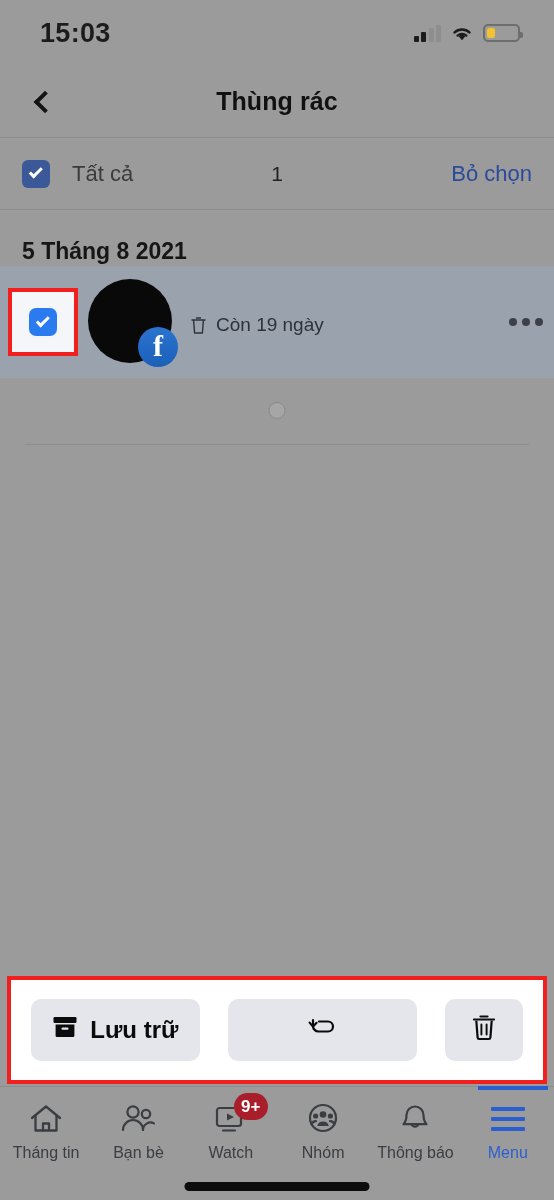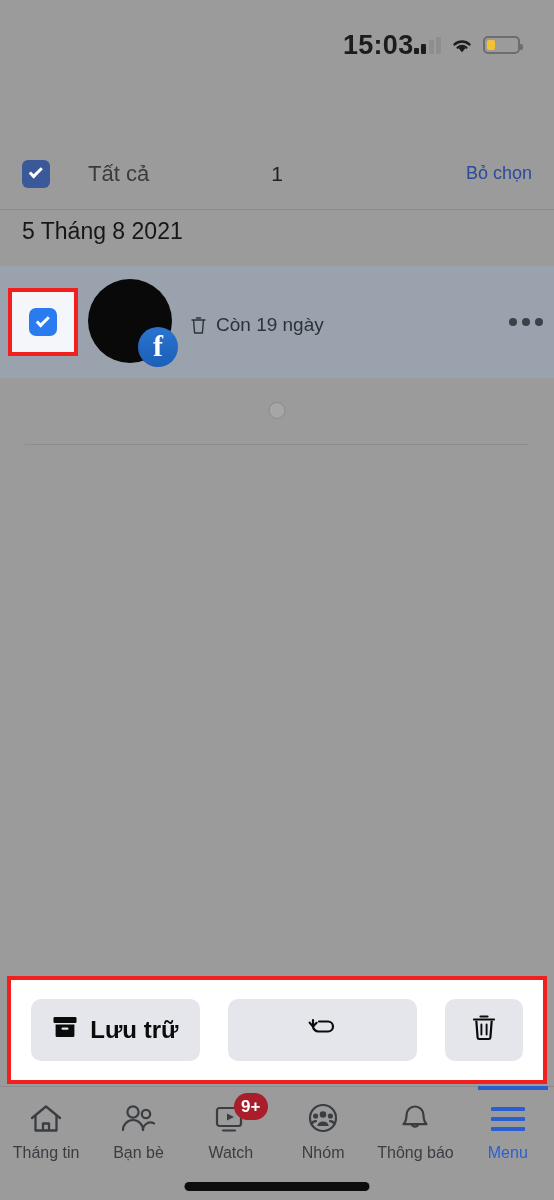--- a/index.html
+++ b/index.html
@@ -11,23 +11,22 @@
   }
   .phone {
     position: relative;
     width: 554px; height: 1200px;
     background: #9b9b9b;
   }
 
   
   .statusbar {
     position: absolute; top: 0; left: 0; right: 0; height: 66px;
-    display: flex; align-items: center; justify-content: flex-end;
+    display: flex; align-items: center; justify-content: space-between;
     padding: 0 34px 0 40px;
-    margin-top: 12px;
   }
   .clock {
     font-size: 27px; font-weight: 600; color: #1c1c1e;
     letter-spacing: 0.3px;
   }
   .status-right { display: flex; align-items: center; gap: 9px; }
   .sig { display: flex; align-items: flex-end; gap: 2.5px; height: 17px; }
   .sig i { width: 5px; background: #8e8e8e; border-radius: 1px; display: block; }
   .sig i.on { background: #1c1c1e; }
   .sig i:nth-child(1) { height: 6px; }
@@ -75,34 +74,34 @@
     width: 28px; height: 28px; border-radius: 6px; background: #3b5998;
     display: flex; align-items: center; justify-content: center; flex: none;
   }
   .cb.bright { background: #2a7bf0; border-radius: 7px; }
   .cb-tick {
     width: 13px; height: 7px;
     border-left: 3.4px solid #fff; border-bottom: 3.4px solid #fff;
     transform: rotate(-45deg) translate(1px, -2px);
   }
   .sel-all-label {
-    margin-left: 38px; font-size: 22px; color: #3b3b3b;
+    margin-left: 22px; font-size: 22px; color: #3b3b3b;
   }
   .sel-count {
     position: absolute; left: 0; right: 0; text-align: center;
     font-size: 21px; color: #222; pointer-events: none;
   }
   .deselect {
-    margin-left: auto; font-size: 18px; color: #2b4a9b; position: relative; z-index: 2;
+    margin-left: auto; font-size: 22px; color: #2b4a9b; position: relative; z-index: 2;
   }
 
   
   .date-head {
-    position: absolute; top: 218px; left: 22px;
-    font-size: 23px; font-weight: 400; color: #161616;
+    position: absolute; top: 238px; left: 22px;
+    font-size: 23px; font-weight: 700; color: #161616;
   }
 
   
   .row {
     position: absolute; top: 266px; left: 0; right: 0; height: 112px;
     background: #9aa2ad;
     display: flex; align-items: center;
   }
   .row-cb-wrap {
     width: 88px; flex: none; display: flex; align-items: center; justify-content: center;
@@ -223,20 +222,26 @@
           <path d="M4.6 8.4 A11 11 0 0 1 19.4 8.4" stroke="#1c1c1e" stroke-width="2.6" fill="none" stroke-linecap="round"></path>
           <path d="M7.6 11.6 A7 7 0 0 1 16.4 11.6" stroke="#1c1c1e" stroke-width="2.4" fill="none" stroke-linecap="round"></path>
         </svg>
       </span>
       <span class="batt">
         <span class="batt-fill" id="battfill" style="width: 28%; background: rgb(242, 194, 48);"></span>
       </span>
     </div>
   </div>
 
+  <div class="header">
+    <div class="back-btn">
+      <span class="chev"></span>
+    </div>
+    <div class="header-title">Thùng rác</div>
+  </div>
 
   <div class="selectbar">
     <div class="cb">
       <span class="cb-tick"></span>
     </div>
     <div class="sel-all-label">Tất cả</div>
     <div class="sel-count">1</div>
     <div class="deselect">Bỏ chọn</div>
   </div>
 

